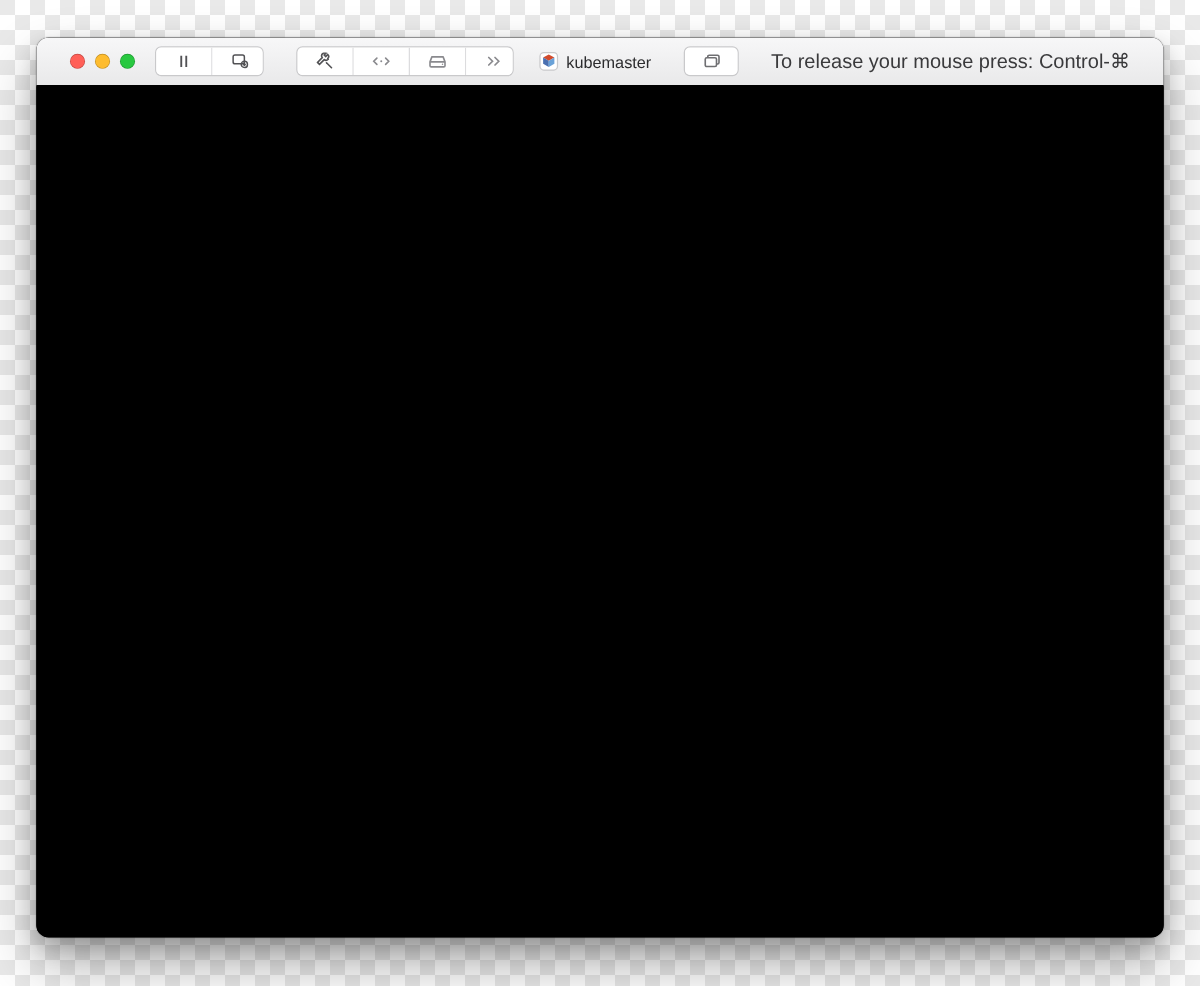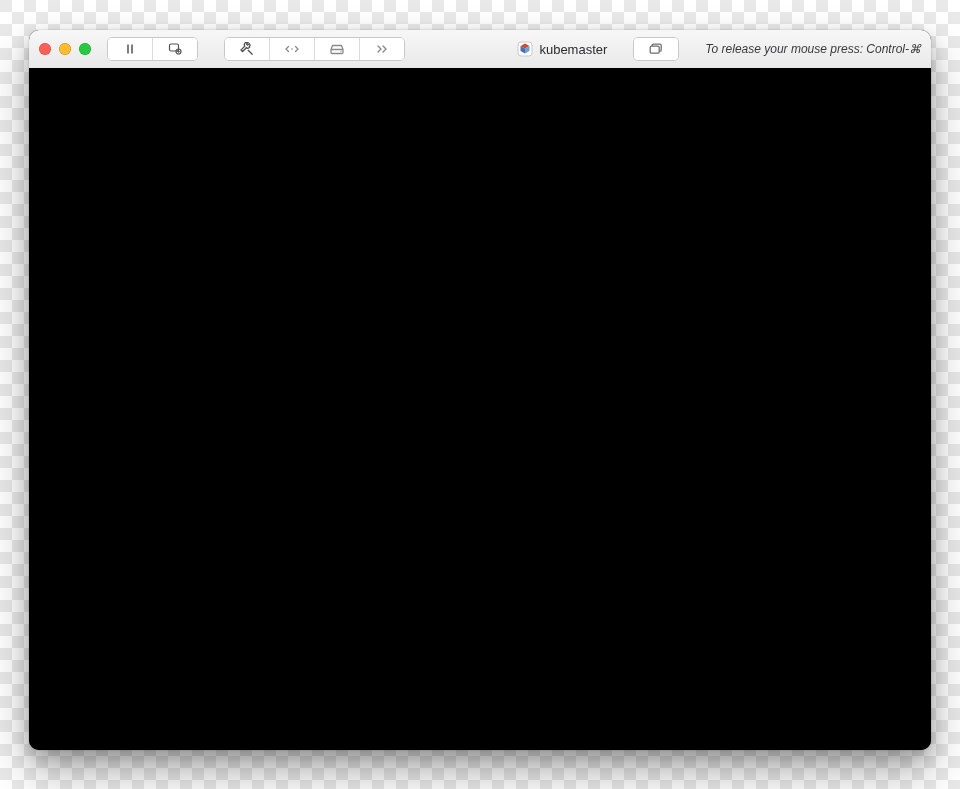--- a/index.html
+++ b/index.html
@@ -33,21 +33,21 @@
       0 0 0 1px rgba(0,0,0,0.06);
     background: #000;
   }
 
   .titlebar {
     height: 38px;
     background: linear-gradient(#f7f7f8, #e9e9ea);
     border-bottom: 1px solid #c9c9cb;
     display: flex;
     align-items: center;
-    padding: 0 10px;
+    padding: 0 27px;
     gap: 10px;
     color: #3a3a3c;
     font-size: 12px;
     position: relative;
   }
 
   .traffic {
     display: flex;
     align-items: center;
     gap: 8px;
@@ -101,24 +101,23 @@
   }
   .vm-title .app-icon {
     width: 16px;
     height: 16px;
     display: inline-flex;
     align-items: center;
     justify-content: center;
   }
 
   .hint {
-    font-size: 12px;
+    font-size: 16px;
     color: #3a3a3c;
     white-space: nowrap;
-    font-style: italic;
   }
 
   .content {
     position: absolute;
     left: 0;
     right: 0;
     top: 38px;
     bottom: 0;
     background: #000;
   }

